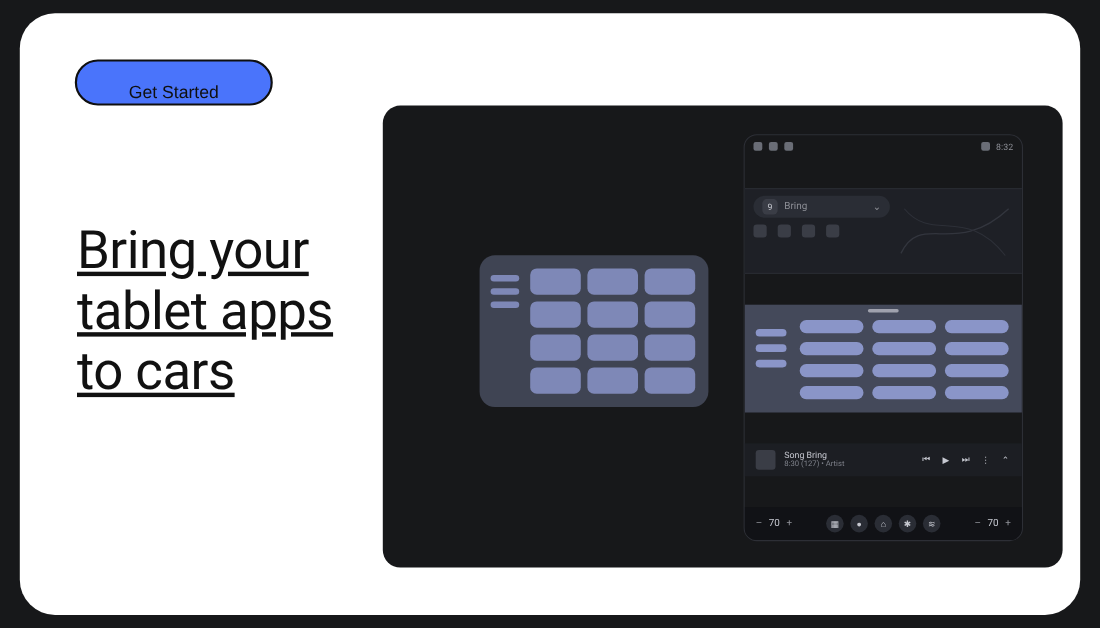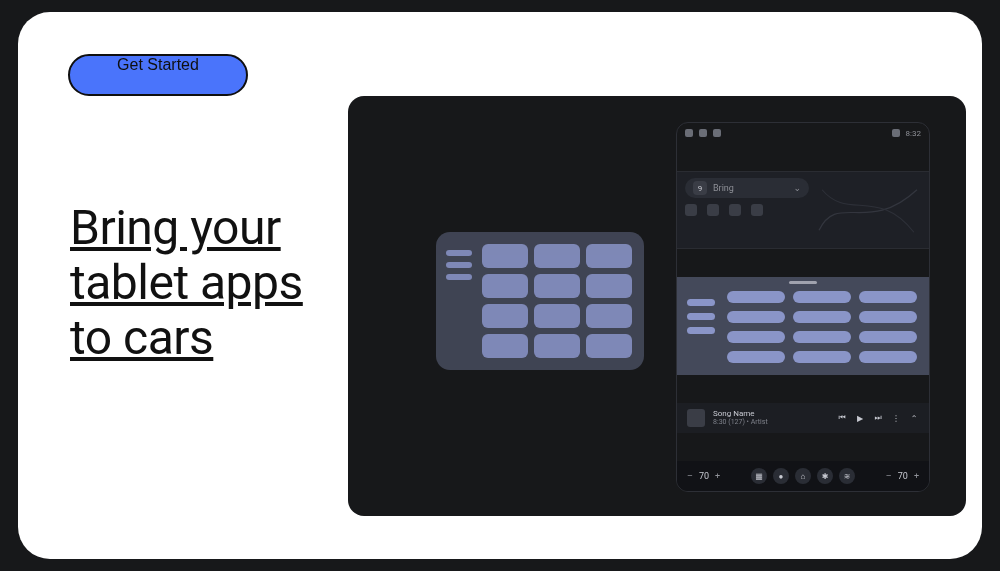--- a/index.html
+++ b/index.html
@@ -16,21 +16,21 @@
     position: relative;
     overflow: hidden;
   }
   .cta {
     position: absolute;
     left: 50px; top: 42px;
     width: 180px; height: 42px;
     border-radius: 21px;
     background: #4a74fb;
     border: 2px solid #0f0f0f;
-    display: flex; align-items: flex-start; justify-content: center;
+    display: flex; align-items: flex-end; justify-content: center;
     font-size: 16px; font-weight: 500;
     color: #0f0f0f;
     cursor: pointer;
   }
   .headline {
     position: absolute;
     left: 52px; top: 188px;
     font-size: 48px;
     line-height: 1.15;
     font-weight: 400;
@@ -283,21 +283,21 @@
           <div class="tile"></div>
           <div class="tile"></div>
           <div class="tile"></div>
           <div class="tile"></div>
         </div>
       </div>
 
       <div class="nowplaying">
         <div class="thumb"></div>
         <div class="meta">
-          <span>Song Name</span>
+          <span>Song Bring</span>
           <span class="sub">8:30 (127) • Artist</span>
         </div>
         <div class="ctrls">
           <span class="pbtn">⏮</span>
           <span class="pbtn">▶</span>
           <span class="pbtn">⏭</span>
           <span class="pbtn">⋮</span>
           <span class="pbtn">⌃</span>
         </div>
       </div>

